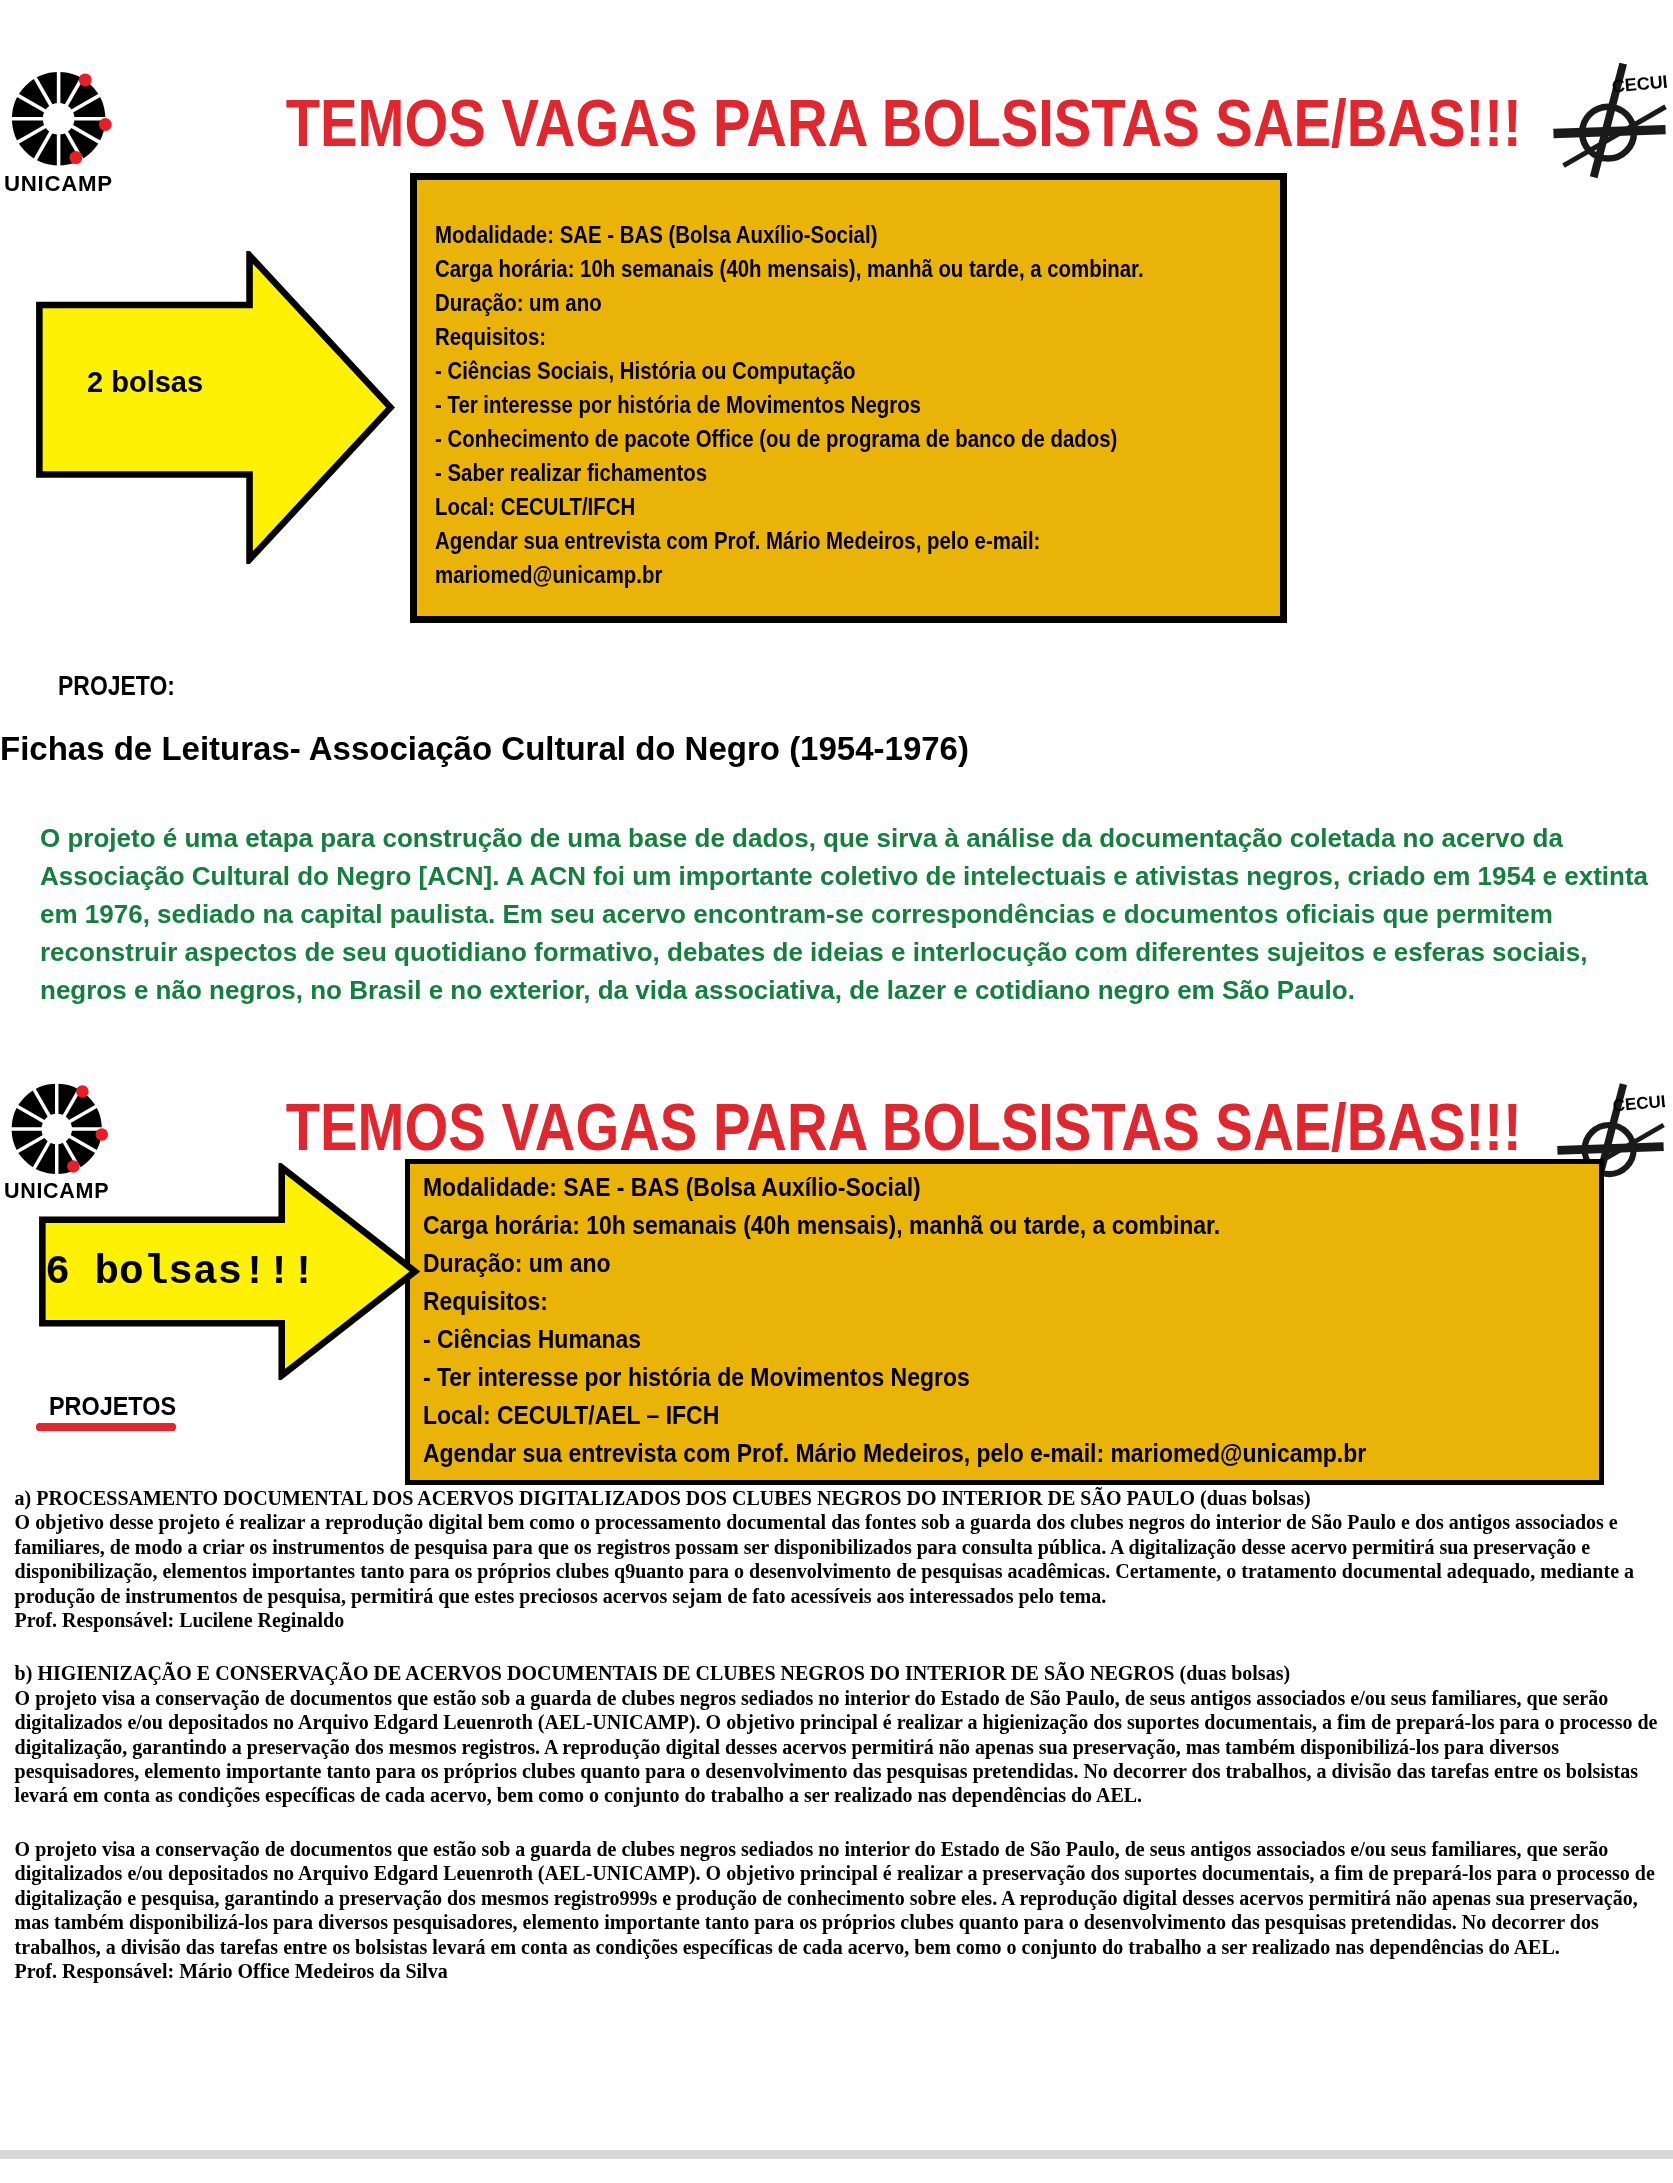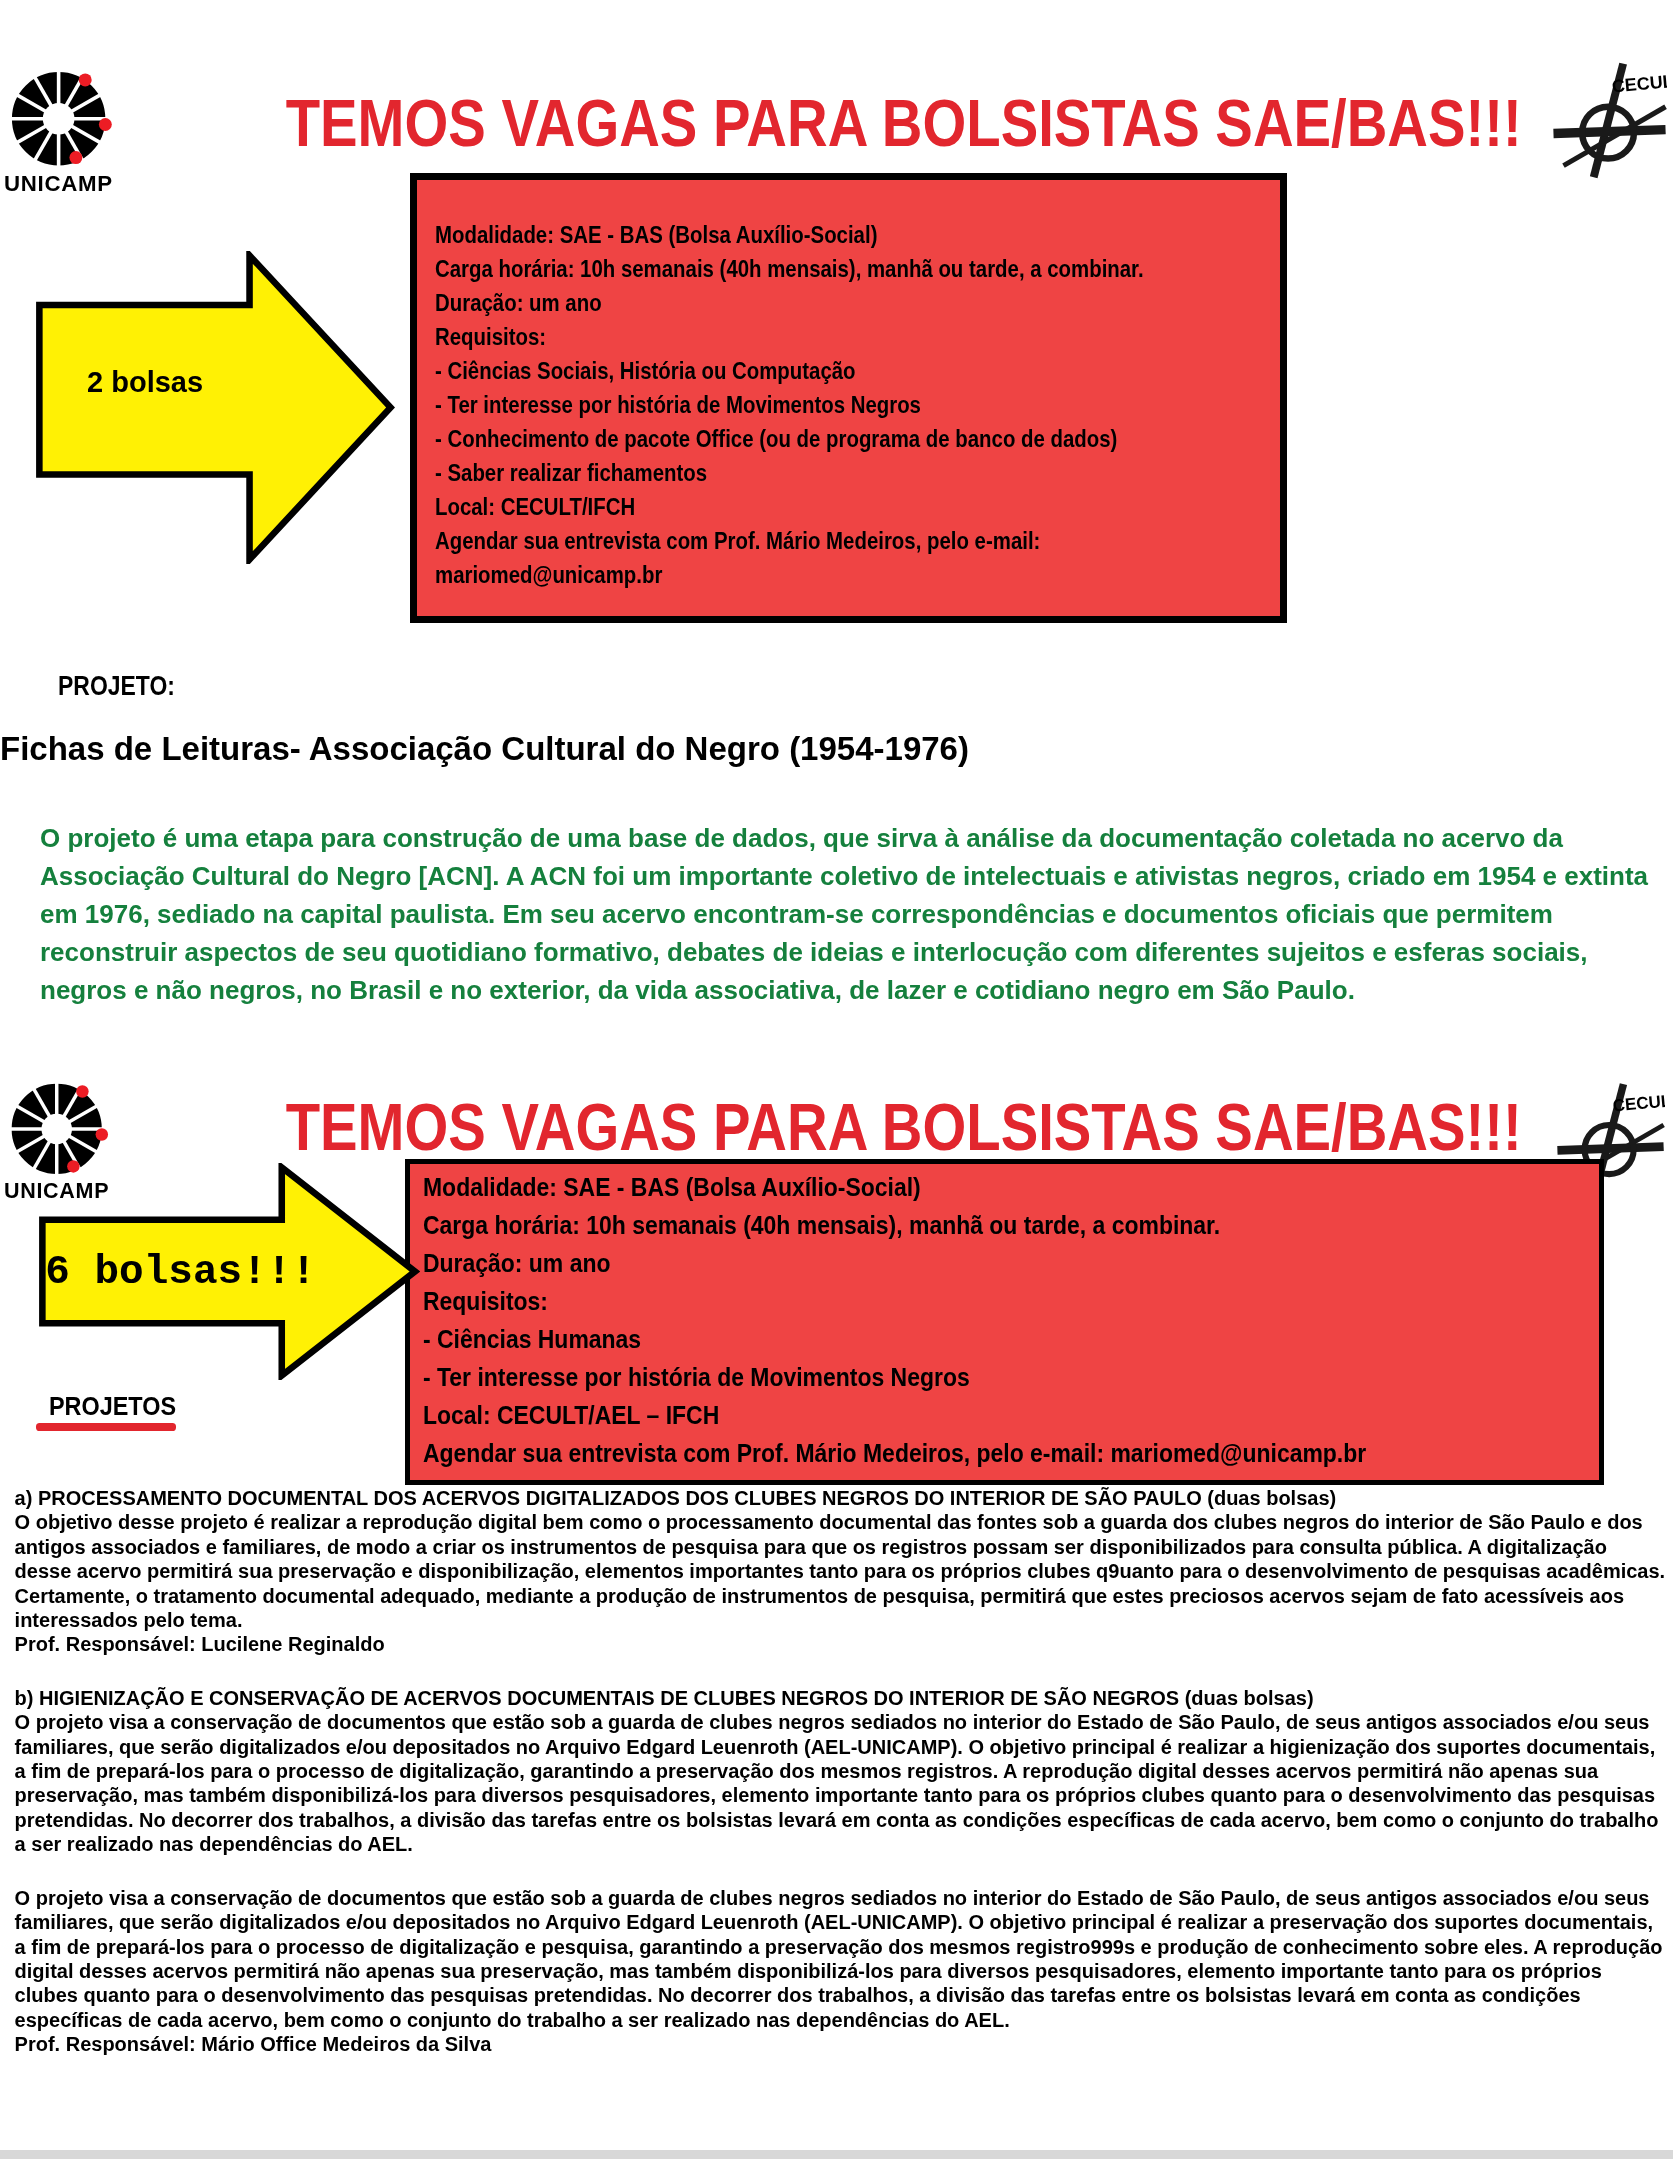--- a/index.html
+++ b/index.html
@@ -8,21 +8,21 @@
     font-family:"Liberation Sans",sans-serif;color:#000;overflow:hidden;
   }
   .abs{position:absolute;}
   
   .big-title{
     width:1383px;text-align:center;white-space:nowrap;
     font-weight:bold;font-size:67px;line-height:73px;color:#e2262e;
     transform:scaleX(.84);transform-origin:50% 50%;
   }
   
-  .red-box{background:#ef4444;border:7.3px solid #000;box-sizing:border-box;}
+  .red-box{background:#eab308;border:7.3px solid #000;box-sizing:border-box;}
   .box-line{
     font-weight:bold;font-size:24px;line-height:34px;color:#000;
     white-space:nowrap;transform:scaleX(.85);transform-origin:0 50%;
   }
   .red-box.second .box-line{font-size:25.5px;line-height:38px;transform:scaleX(.9);}
   
   .arrow-label{
     position:absolute;text-align:center;font-weight:bold;font-size:29px;color:#000;
     white-space:nowrap;
   }
@@ -35,21 +35,21 @@
   
   .fichas-heading{
     width:1630px;text-align:left;font-weight:bold;font-size:33px;color:#000;
   }
   .intro-paragraph{
     width:1634px;font-weight:bold;font-size:26px;line-height:38px;color:#15803d;
     text-align:left;
   }
   
   .projects{width:1653px;font-weight:bold;font-size:20px;line-height:24.4px;color:#000;}
-  .project{margin-bottom:29px;}
+  .project{margin-bottom:29px;font-family:Liberation Serif, serif;}
   .project-title{white-space:pre-wrap;}
   .project-body{}
   .project-prof{}
   svg text{font-family:"Liberation Sans",sans-serif;}
   .bottom-strip{background:#d8d8d8;}
 </style>
 </head>
 <body>
 
 <div class="abs" style="left:4.4px;top:67px;width:115px;">

